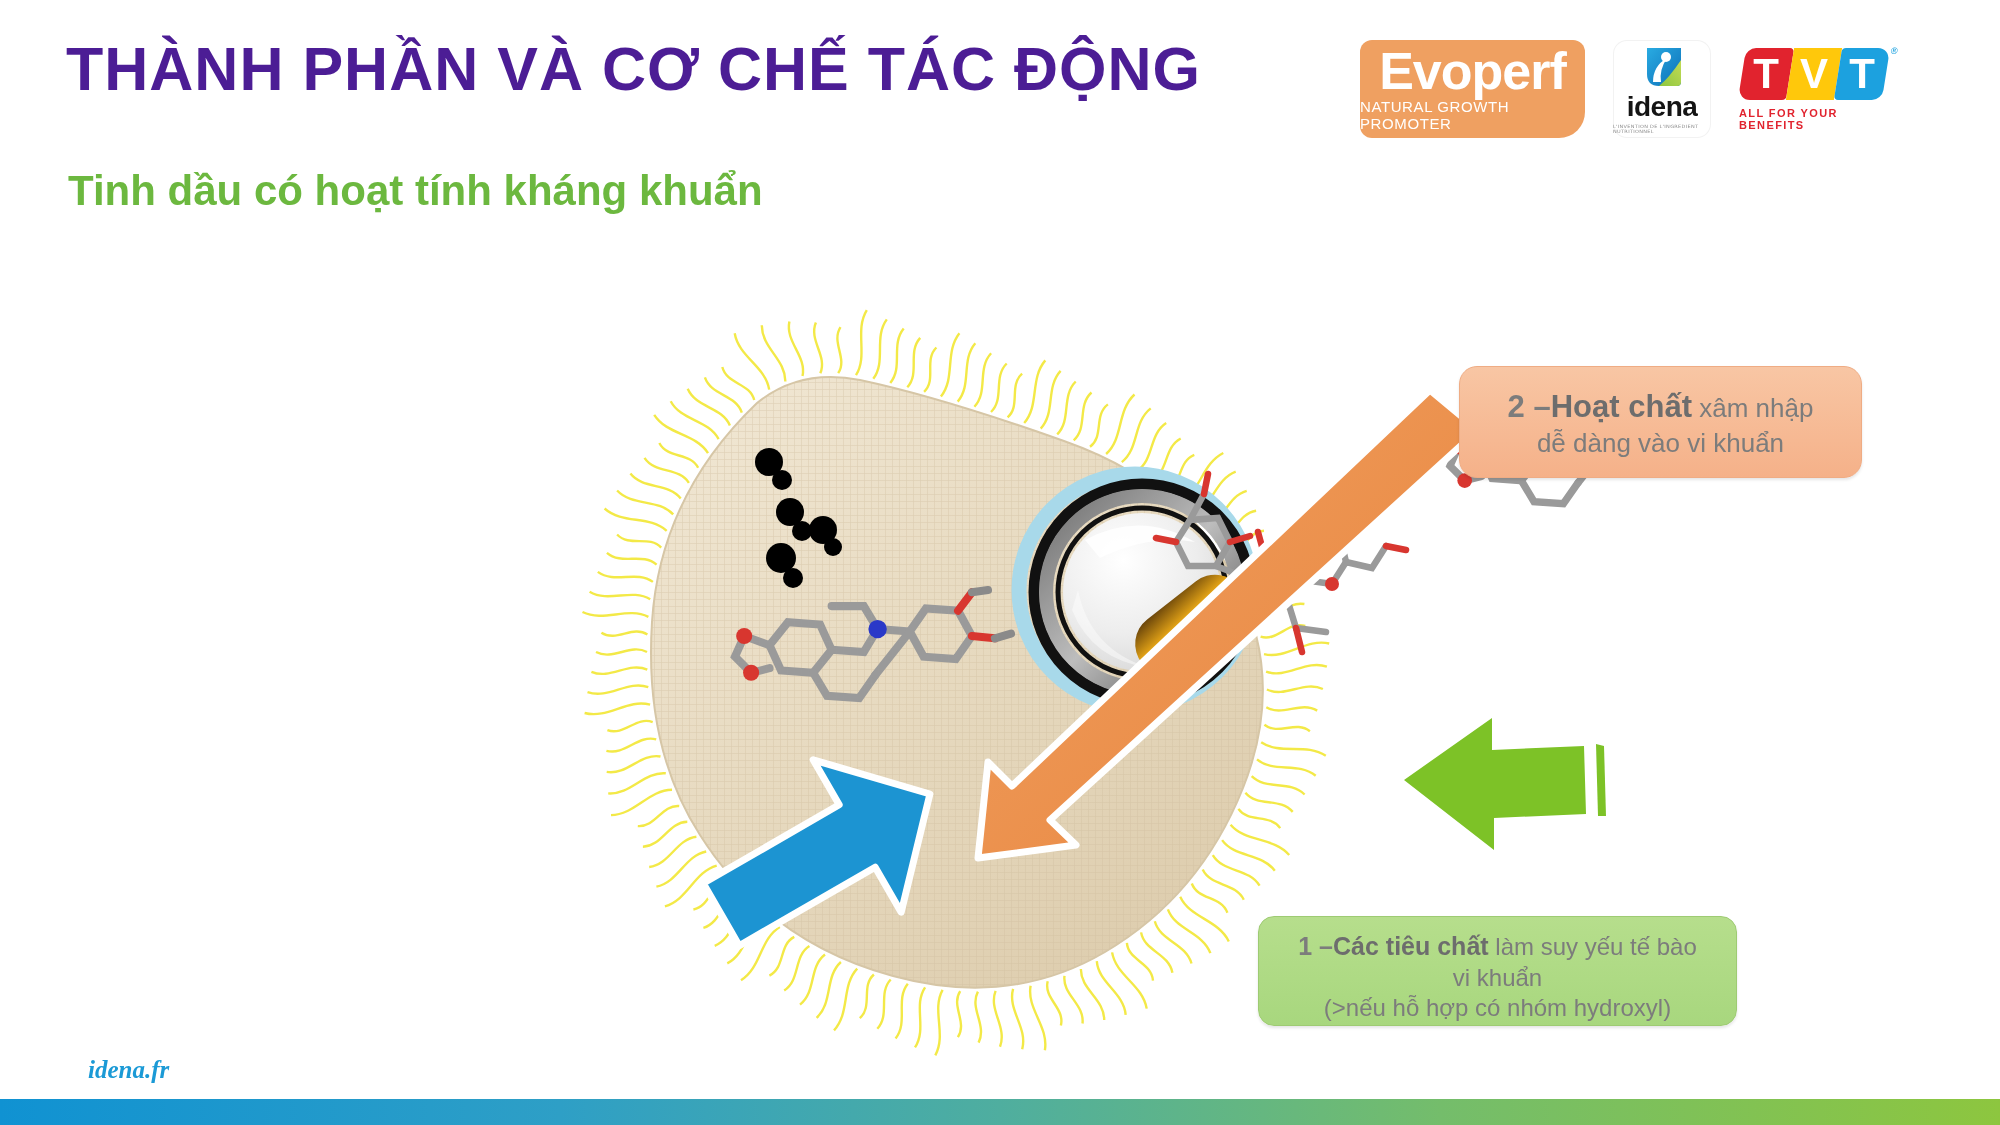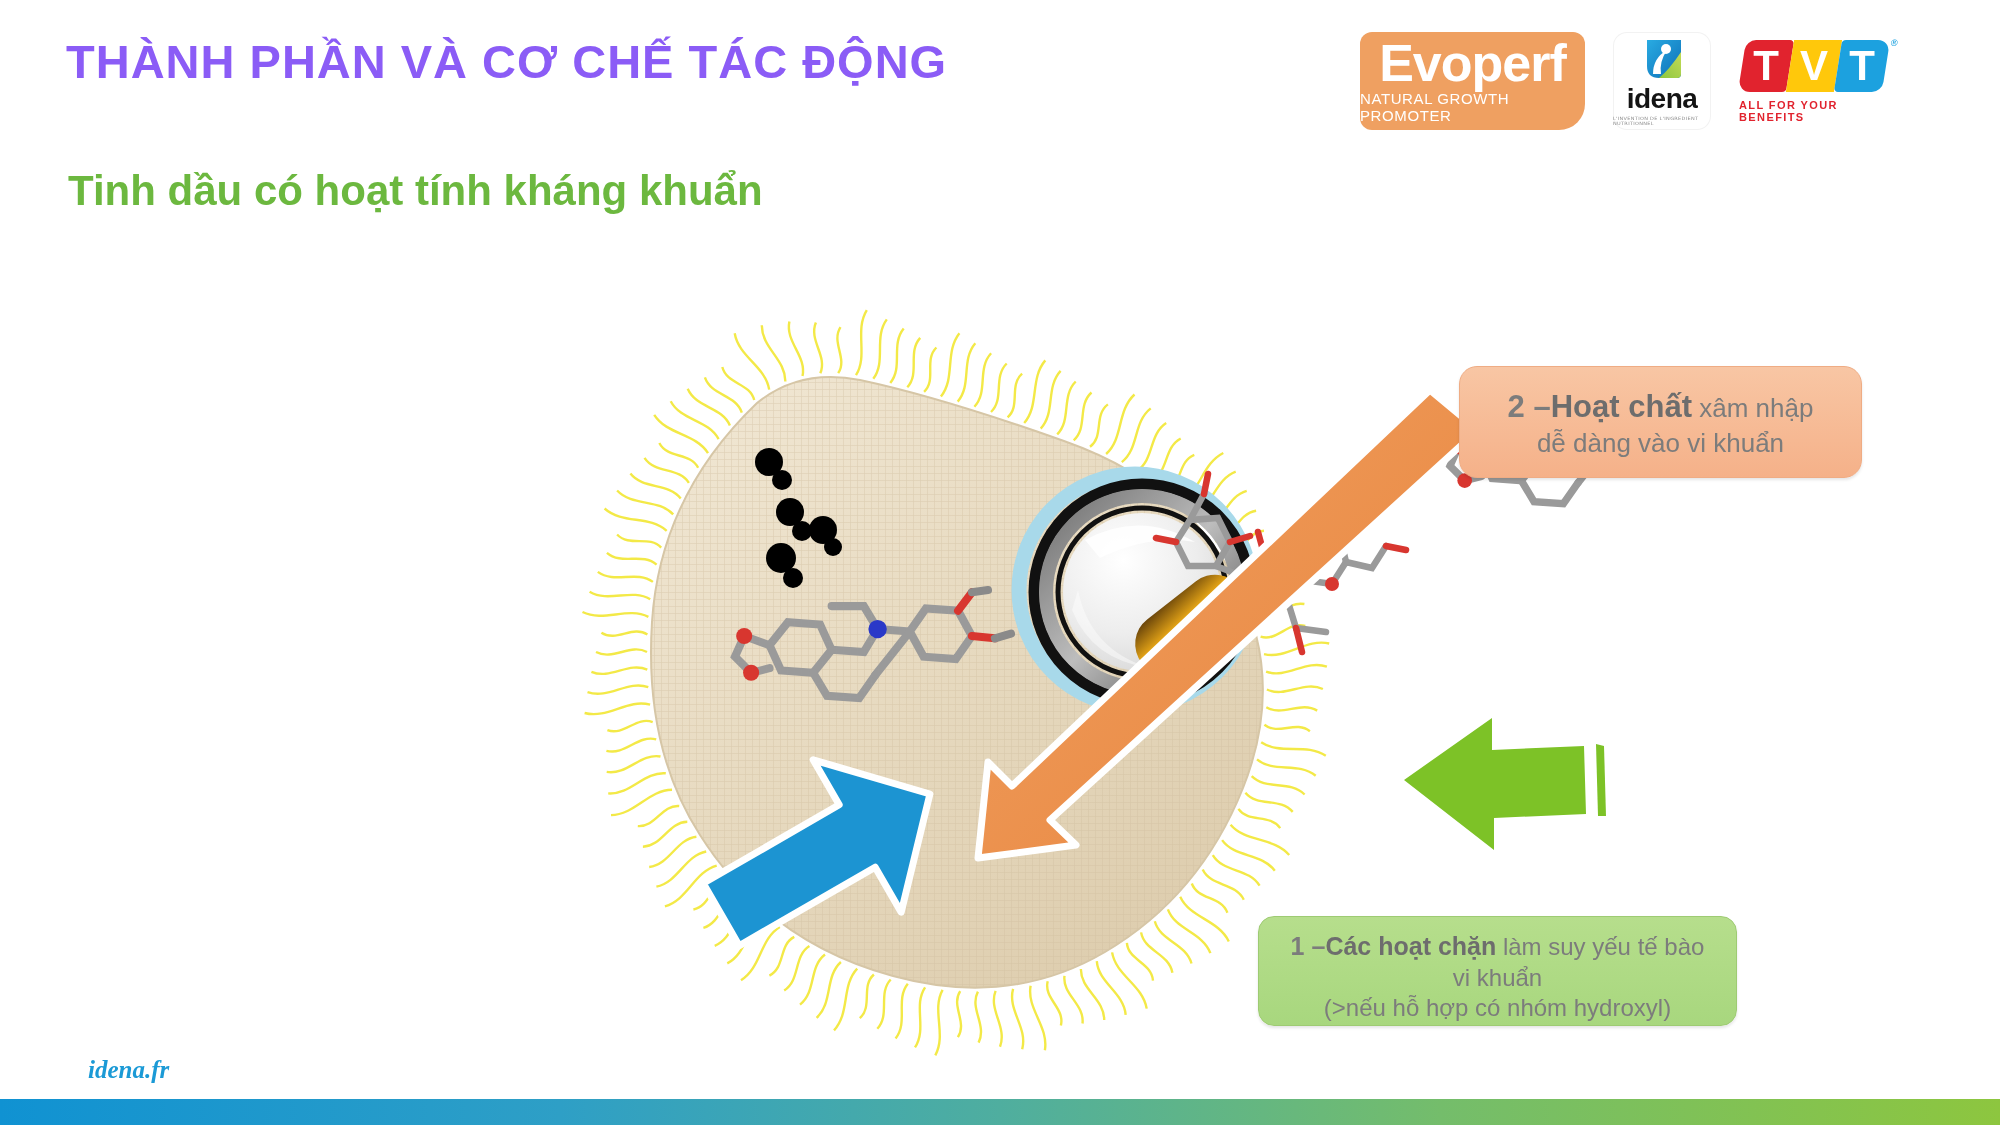--- a/index.html
+++ b/index.html
@@ -9,32 +9,32 @@
     font-family:"DejaVu Sans", sans-serif;
     overflow:hidden;
     position:relative;
   }
   .slide{position:absolute;inset:0;overflow:hidden;background:#fff;}
 
   
   #title{
     position:absolute;left:66px;top:34px;
     font-family:"Liberation Sans", sans-serif;
-    font-size:47px;font-weight:bold;letter-spacing:1px;
-    color:#8b5cf6;white-space:nowrap;
+    font-size:61px;font-weight:bold;letter-spacing:1px;
+    color:#4c1d95;white-space:nowrap;
   }
   #subtitle{
     position:absolute;left:68px;top:167px;
     font-family:"Liberation Sans", sans-serif;
     font-size:42px;font-weight:bold;
     color:#6CB83F;white-space:nowrap;
   }
 
   
-  #logos{position:absolute;left:1360px;top:32px;height:120px;display:flex;align-items:flex-start;gap:28px;}
+  #logos{position:absolute;left:1360px;top:40px;height:120px;display:flex;align-items:flex-start;gap:28px;}
 
   .logo-evoperf{
     width:225px;height:98px;border-radius:12px 12px 26px 12px;
     background:#EFA061;
     display:flex;flex-direction:column;align-items:center;justify-content:center;
     box-sizing:border-box;padding-top:2px;
   }
   .logo-evoperf .brand{
     font-family:"Liberation Sans", sans-serif;
     font-size:52px;font-weight:bold;color:#ffffff;line-height:.92;
@@ -440,21 +440,21 @@
       <path d="M1596 554 L1604 556 L1606 626 L1598 626 Z" fill="#7DC227"></path>
     </g>
   </svg>
 
   <div class="callout" id="callout-2">
     <span class="big">2 –</span><b class="big">Hoạt chất</b><span> xâm nhập</span><br>
     <span>dễ dàng vào vi khuẩn</span>
   </div>
 
   <div class="callout" id="callout-1">
-    <span class="big">1 –</span><b class="big">Các hoạt chặn</b><span> làm suy yếu tế bào</span><br>
+    <span class="big">1 –</span><b class="big">Các tiêu chất</b><span> làm suy yếu tế bào</span><br>
     <span>vi khuẩn</span><br>
     <span>(&gt;nếu hỗ hợp có nhóm hydroxyl)</span>
   </div>
 
 
   <div id="footer-link">idena.fr</div>
   <div id="footer-bar"></div>
 
 </div>
 

